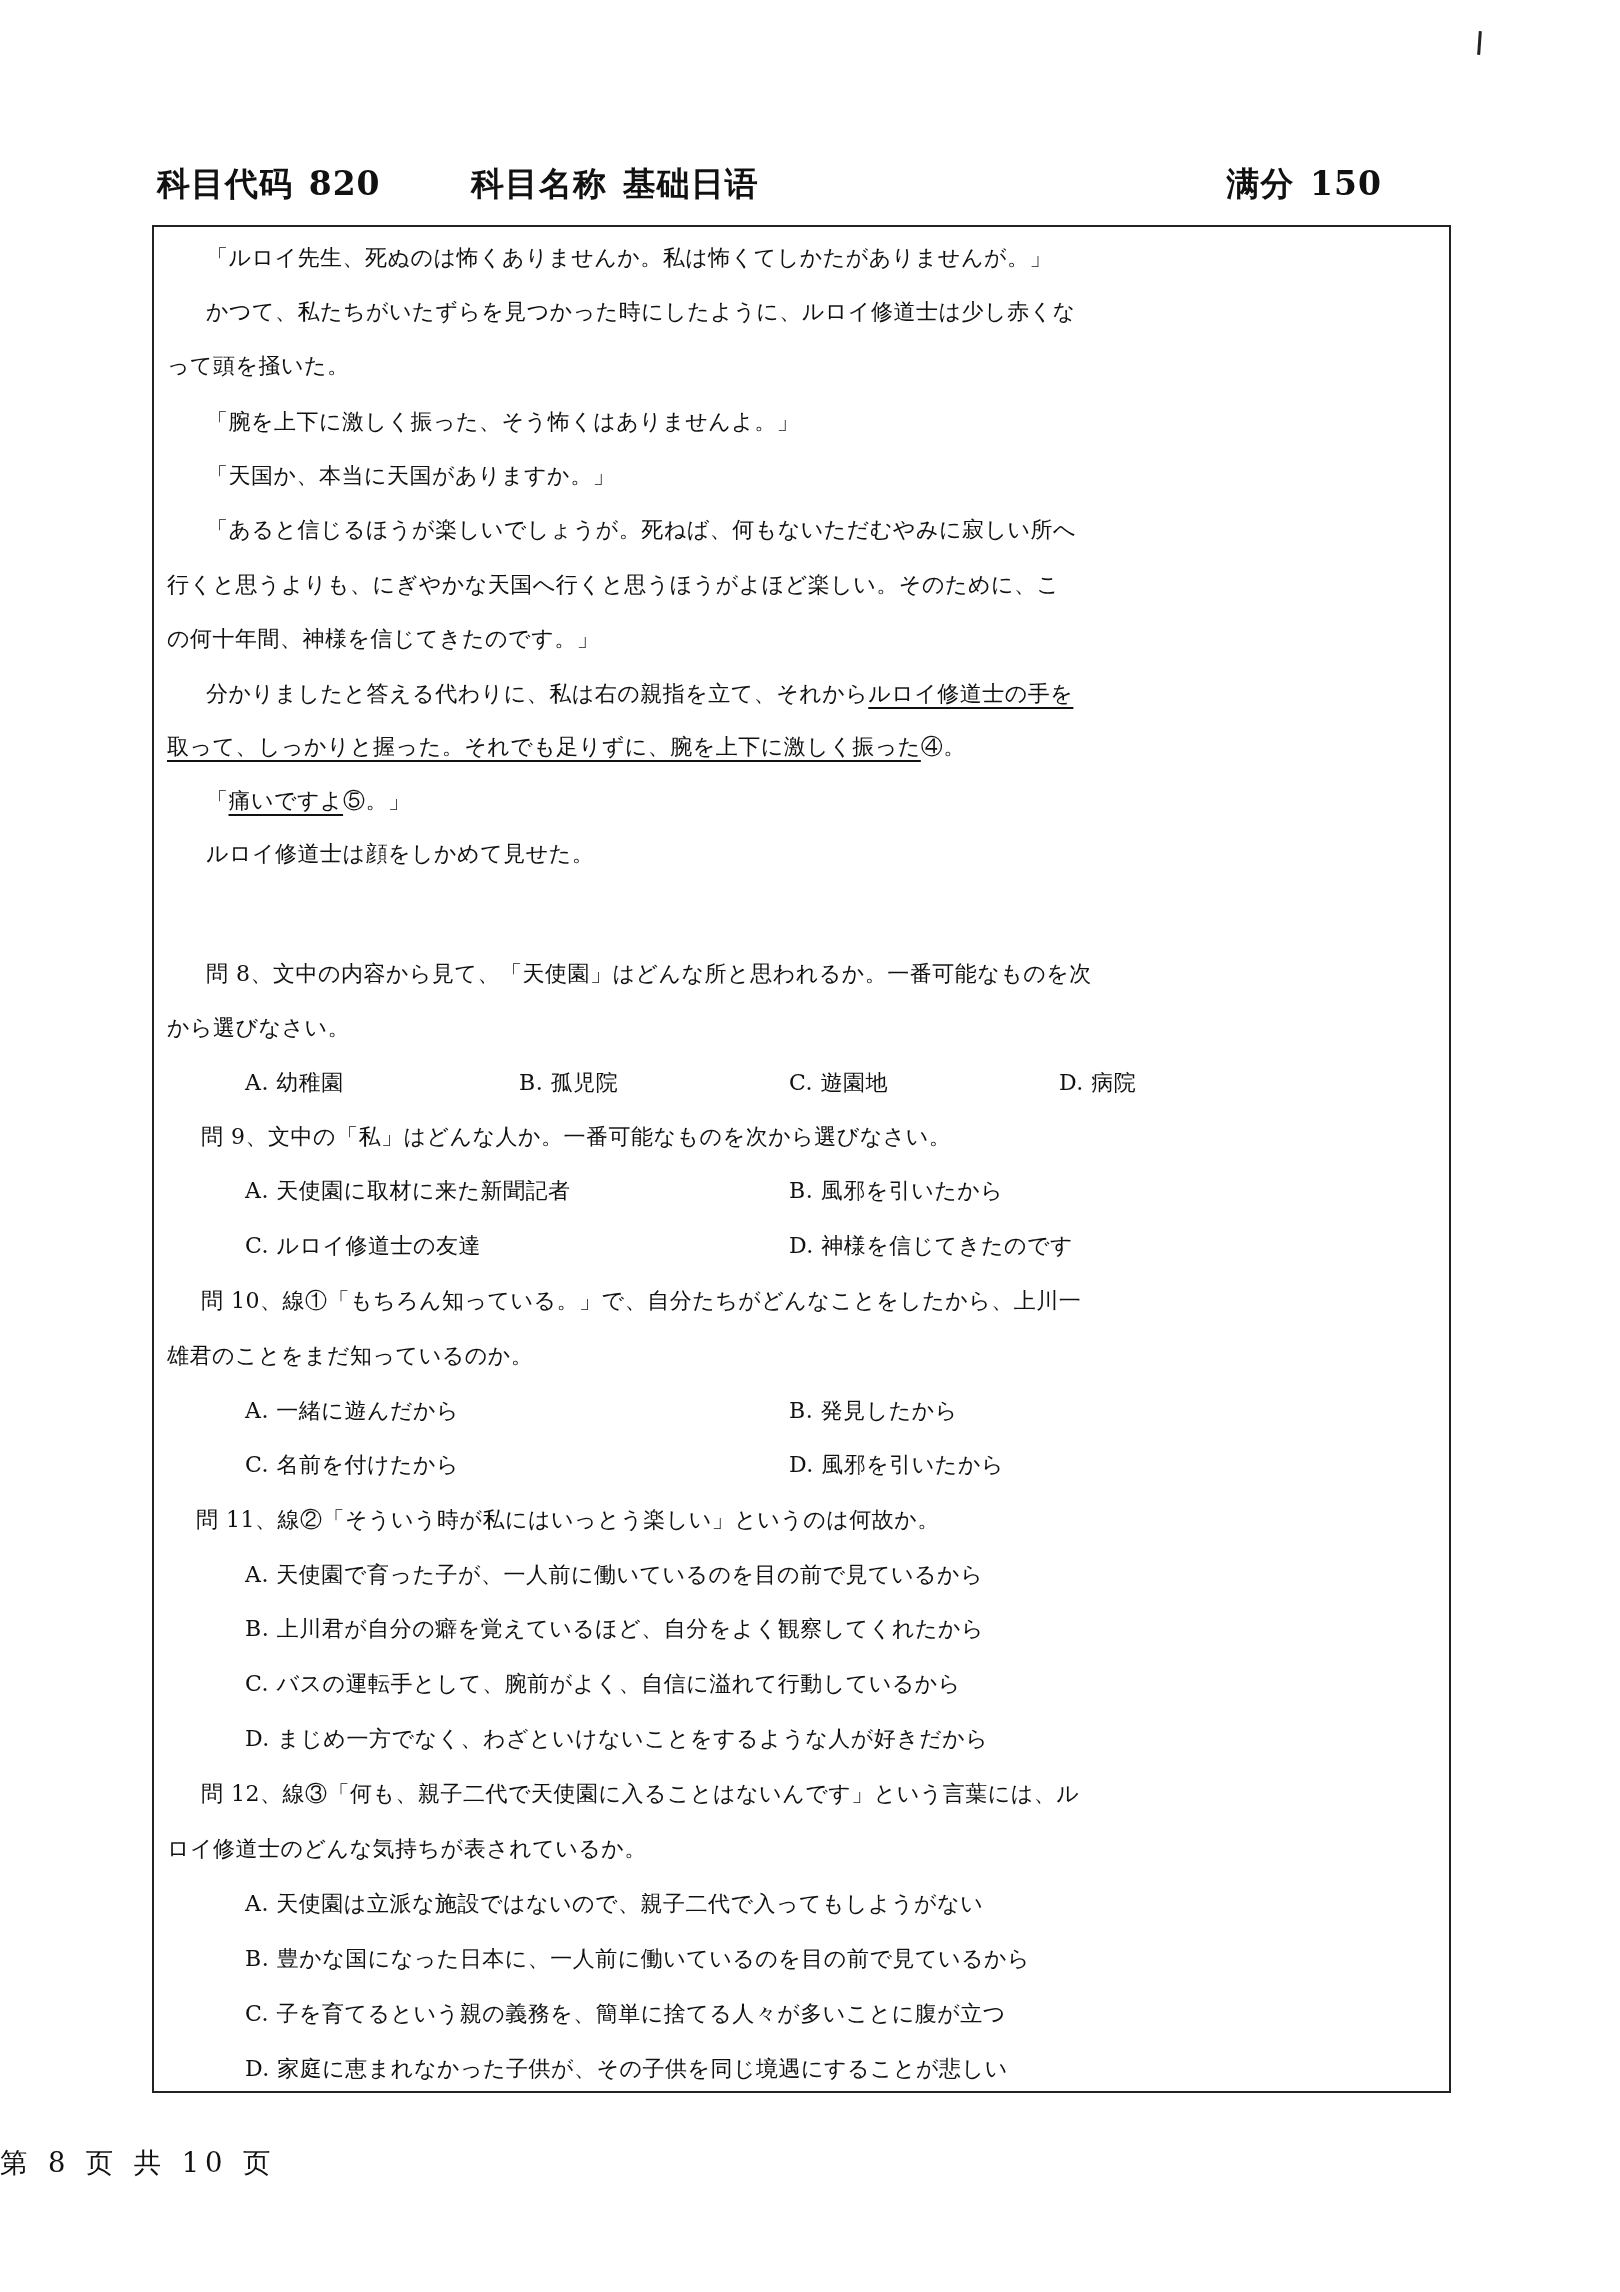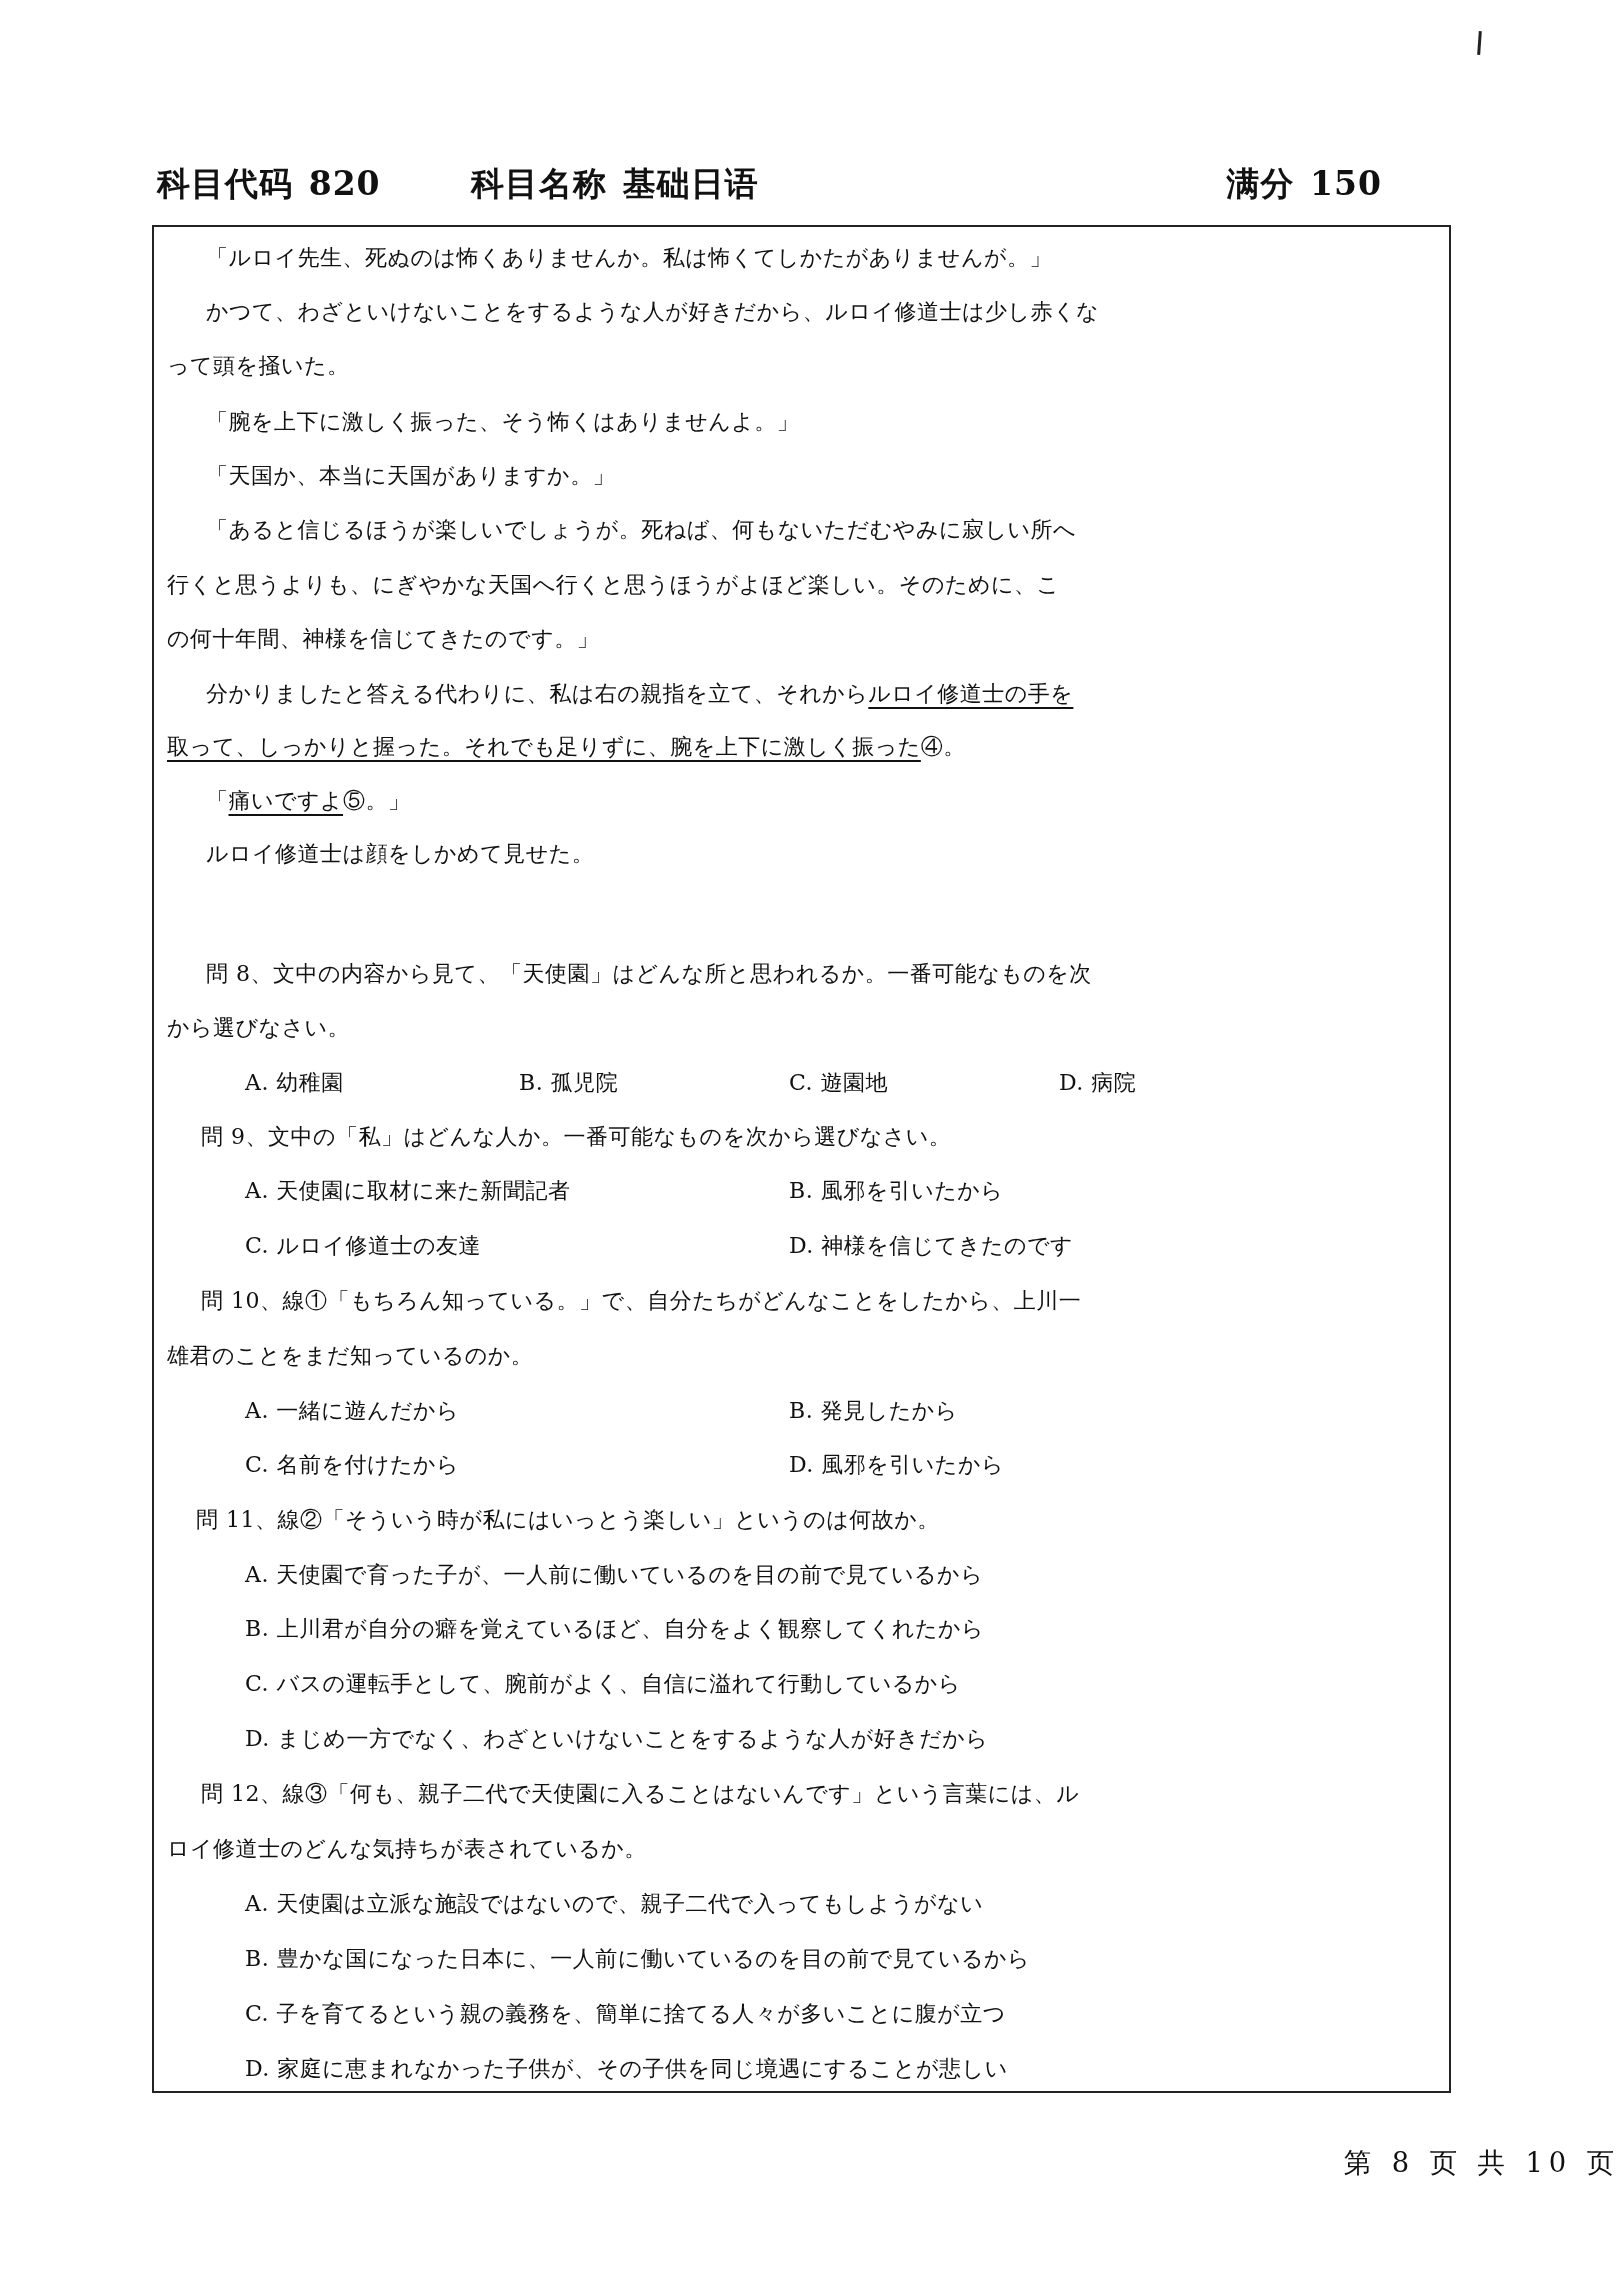--- a/index.html
+++ b/index.html
@@ -23,21 +23,21 @@
   .frame {
     position: absolute; left: 152px; top: 225px; width: 1299px; height: 1868px;
     border: 2px solid #222; box-sizing: border-box;
   }
   .line {
     position: absolute; font-size: 22px; white-space: nowrap; line-height: 39px;
     letter-spacing: 0.5px;
   }
   .ul { text-decoration: underline; text-decoration-thickness: 2px; text-underline-offset: 5.9px; }
   .footer {
-    position: absolute; left: 0; width: 1620px; top: 2145px; text-align: right;
+    position: absolute; left: 0; width: 1620px; top: 2145px; text-align: left;
     font-size: 27.4px; letter-spacing: 5.9px;
   }
 </style>
 </head>
 <body>
 
 <div class="stray-mark"></div>
 
 <div class="header">
   <div class="code">
@@ -47,21 +47,21 @@
     <span class="lbl">科目名称</span><span>基础日语</span>
   </div>
   <div class="score">
     <span class="lbl">满分</span><span>150</span>
   </div>
 </div>
 
 <div class="frame"></div>
 
 <div class="line" style="left:206px; top:238px;">「ルロイ先生、死ぬのは怖くありませんか。私は怖くてしかたがありませんが。」</div>
-<div class="line" style="left:206px; top:292px;">かつて、わざといけないことをするような人が好きだから、ルロイ修道士は少し赤くな</div>
+<div class="line" style="left:206px; top:292px;">かつて、私たちがいたずらを見つかった時にしたように、ルロイ修道士は少し赤くな</div>
 <div class="line" style="left:167px; top:346px;">って頭を掻いた。</div>
 <div class="line" style="left:206px; top:402px;">「腕を上下に激しく振った、そう怖くはありませんよ。」</div>
 <div class="line" style="left:206px; top:456px;">「天国か、本当に天国がありますか。」</div>
 <div class="line" style="left:206px; top:510px;">「あると信じるほうが楽しいでしょうが。死ねば、何もないただむやみに寂しい所へ</div>
 <div class="line" style="left:167px; top:565px;">行くと思うよりも、にぎやかな天国へ行くと思うほうがよほど楽しい。そのために、こ</div>
 <div class="line" style="left:167px; top:619px;">の何十年間、神様を信じてきたのです。」</div>
 
 <div class="line" style="left:206px; top:674px;">
   <span>分かりましたと答える代わりに、私は右の親指を立て、それから</span><span class="ul">ルロイ修道士の手を</span>
 </div>

